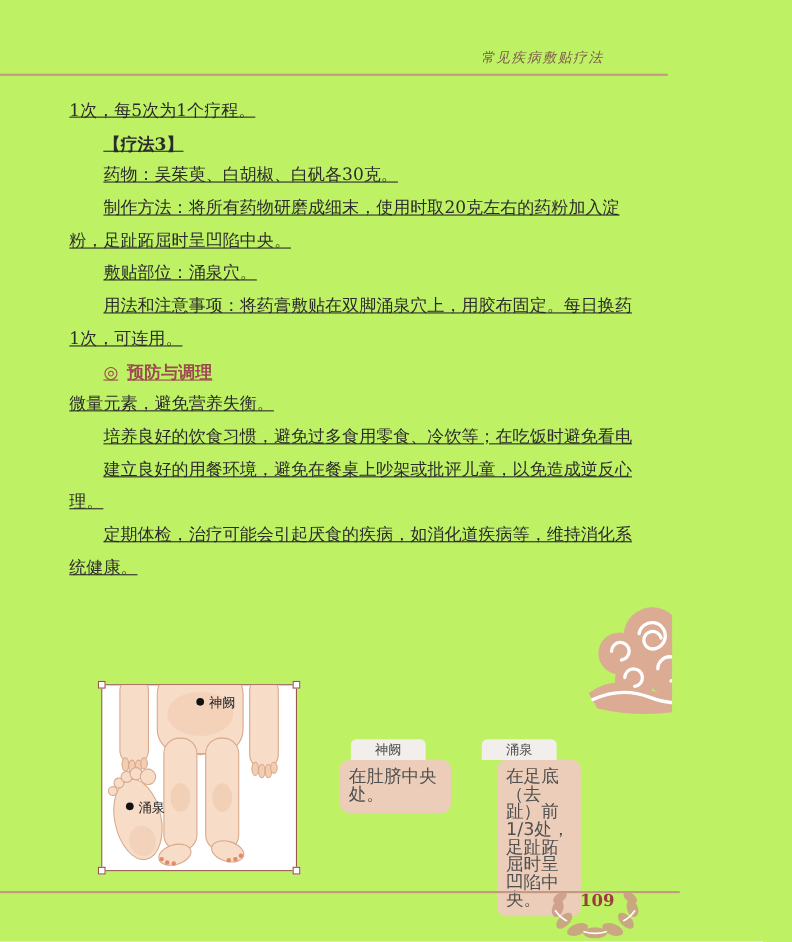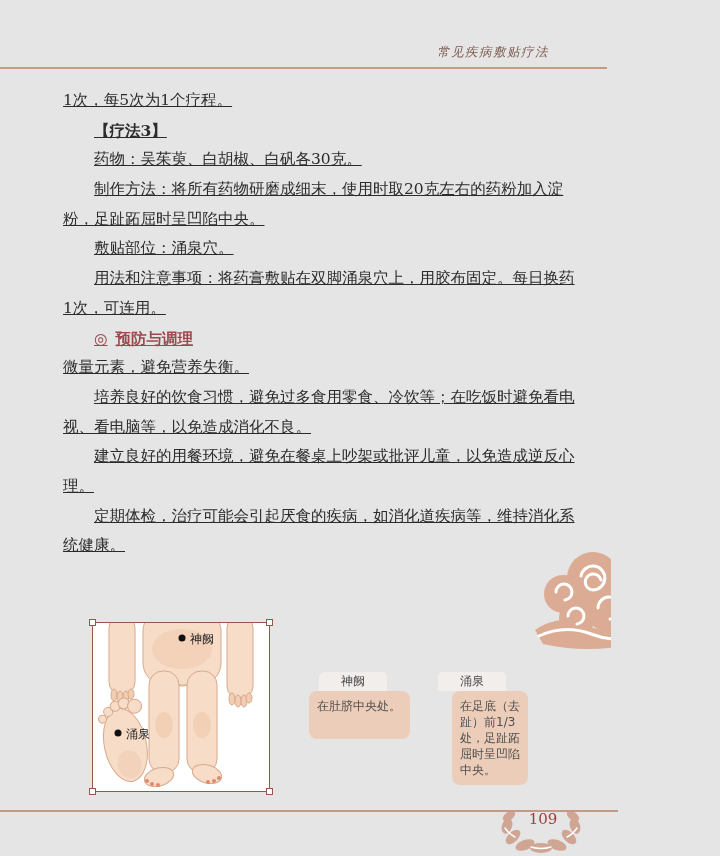--- a/index.html
+++ b/index.html
@@ -1,18 +1,18 @@
 <!DOCTYPE html>
 <html><head>
 <meta charset="utf-8">
 <style>
   html,body{margin:0;padding:0;}
   body{background:#ffffff;}
   .page{
-    position:relative;width:720px;height:856px;background:#e5e5e5;
+    position:relative;width:720px;height:856px;background:#bef264;
     font-family:"DejaVu Serif","Liberation Serif",serif;
     overflow:hidden;
   }
   
   .header-title{
     position:absolute;top:44px;left:437px;
     font-size:12.5px;font-style:italic;letter-spacing:1.5px;
     color:#7d5a4e;white-space:nowrap;
   }
   .top-rule{position:absolute;top:67px;left:0;width:607px;height:2px;background:#c59a85;}
@@ -39,35 +39,35 @@
   .figure-box svg{position:absolute;top:0;left:0;}
   
   .callout{position:absolute;width:101px;}
   .callout .tab{
     margin-left:10px;width:68px;height:19px;line-height:19px;text-align:center;
     background:#f1eeec;border-radius:5px 5px 0 0;
     font-size:12px;color:#4a4a4a;font-family:"DejaVu Sans","Liberation Sans",sans-serif;
   }
   .callout .bubble{
     background:#eccdb9;border-radius:8px;padding:7px 8px;
-    font-size:12px;line-height:16px;color:#4f4f4f;
+    font-size:16px;line-height:16px;color:#4f4f4f;
     font-family:"DejaVu Sans","Liberation Sans",sans-serif;
   }
   .callout-1{left:309px;top:672px;}
   .callout-1 .bubble{min-height:34px;}
   .callout-2{left:428px;top:672px;width:100px;}
   .callout-2 .bubble{min-height:44px;margin-left:24px;}
   
   .cloud{position:absolute;left:535px;top:550px;width:76px;height:102px;overflow:hidden;}
   
   .bottom-rule{position:absolute;top:810px;left:0;width:618px;height:2px;background:#c59a85;}
   .footer-ornament{position:absolute;left:495px;top:806px;width:92px;height:48px;}
   .page-number{
     position:absolute;left:523px;top:810px;width:40px;text-align:center;
-    font-size:15px;font-weight:normal;color:#9e3b40;
+    font-size:15px;font-weight:bold;color:#9e3b40;
   }
 </style>
 </head>
 <body>
 
 <div class="page">
 
   <div class="header-title">常见疾病敷贴疗法</div>
   <div class="top-rule"></div>
 
@@ -80,21 +80,20 @@
     <div class="line ind">敷贴部位：涌泉穴。</div>
     <div class="line ind">用法和注意事项：将药膏敷贴在双脚涌泉穴上，用胶布固定。每日换药</div>
     <div class="line">1次，可连用。</div>
 
     <div class="line ind section-heading">
       <span class="marker">◎</span><span>预防与调理</span>
     </div>
 
     <div class="line">微量元素，避免营养失衡。</div>
     <div class="line ind">培养良好的饮食习惯，避免过多食用零食、冷饮等；在吃饭时避免看电</div>
-    <div class="line">视、看电脑等，以免造成消化不良。</div>
     <div class="line ind">建立良好的用餐环境，避免在餐桌上吵架或批评儿童，以免造成逆反心</div>
     <div class="line">理。</div>
     <div class="line ind">定期体检，治疗可能会引起厌食的疾病，如消化道疾病等，维持消化系</div>
     <div class="line">统健康。</div>
   </div>
 
   <div class="cloud">
     <svg width="112" height="102" viewBox="0 0 112 102">
       <g fill="#dcab94">
         <circle cx="58" cy="28" r="26"></circle>

